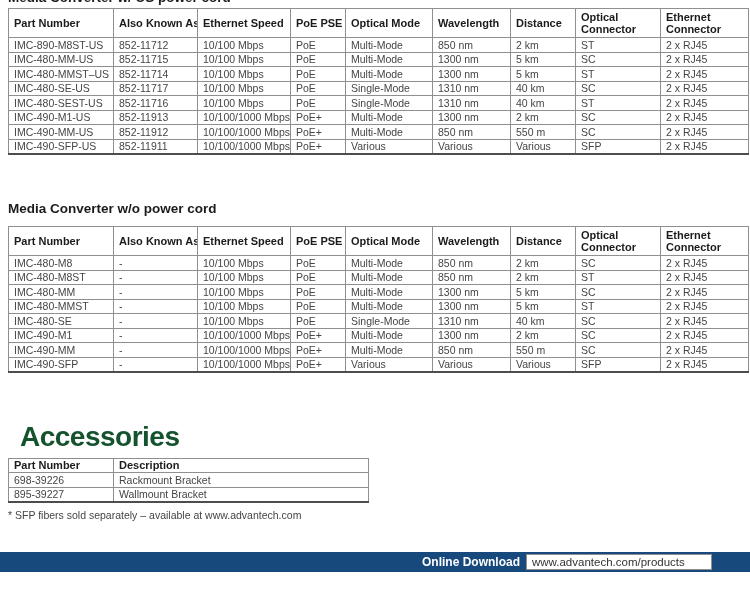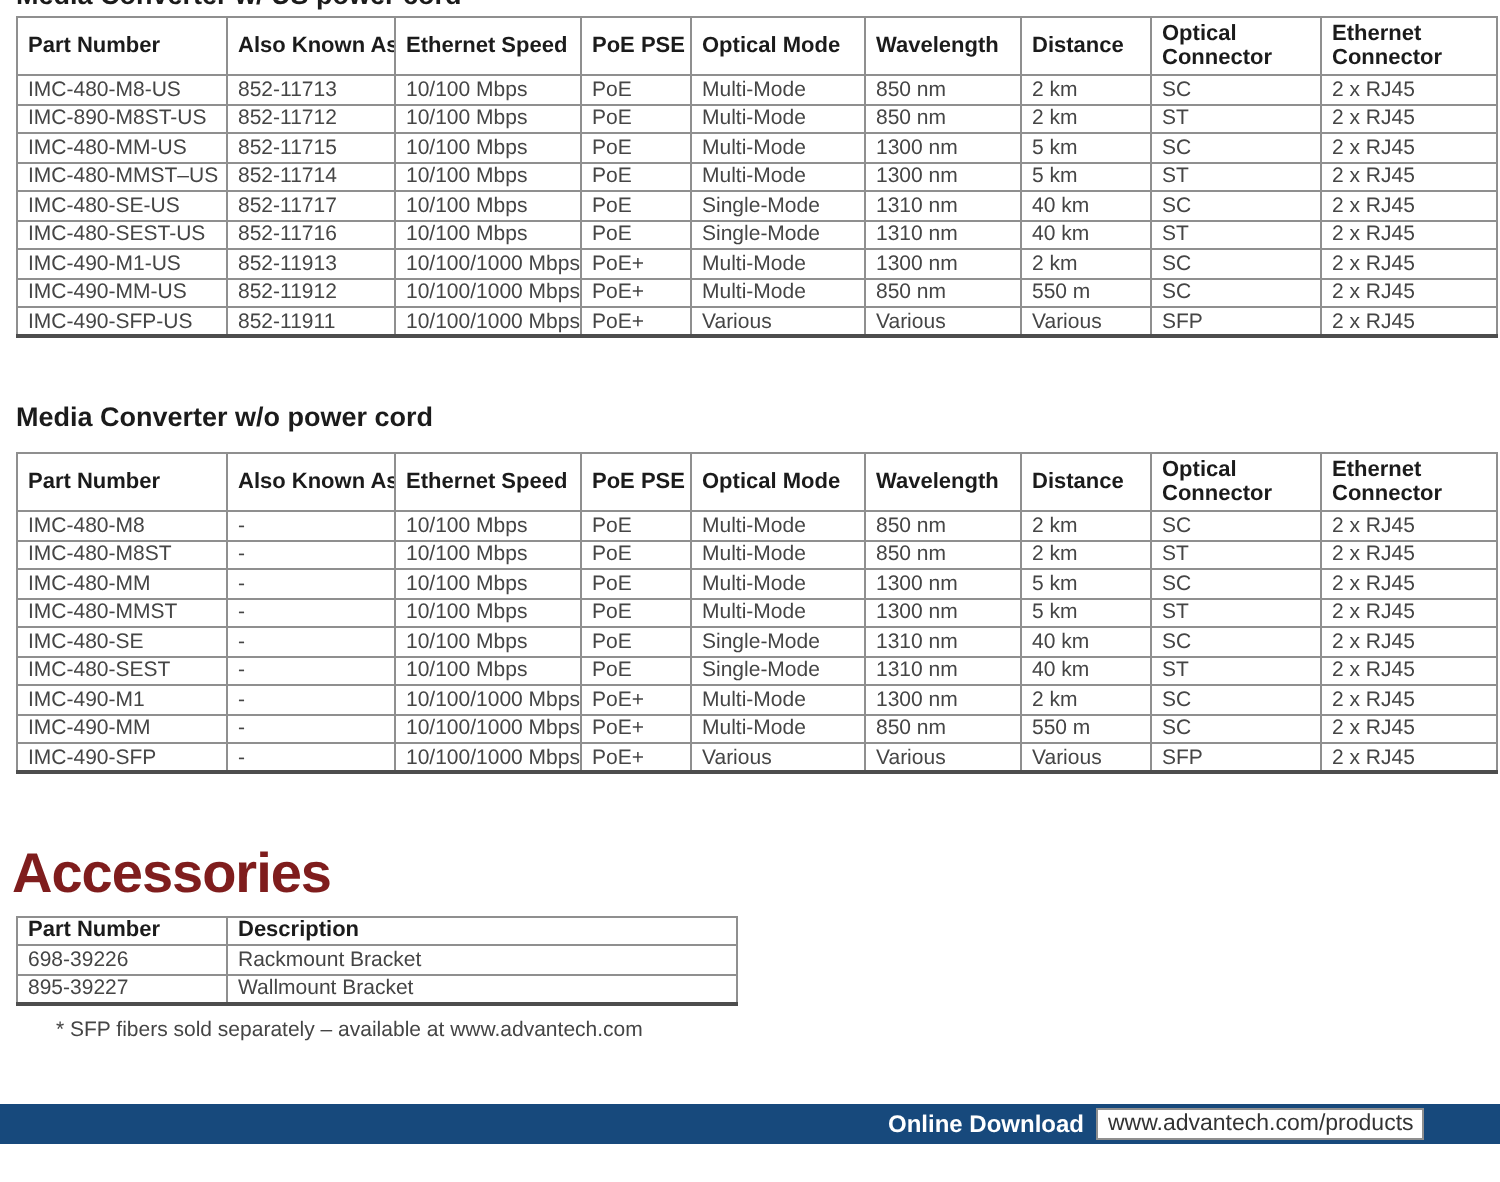--- a/index.html
+++ b/index.html
@@ -69,31 +69,30 @@
   }
   table.acc th { height: 14px; }
 
   
   .footnote {
     position: absolute;
     left: 8px;
     font-size: 10.5px;
     color: #454545;
     white-space: nowrap;
-    margin-left: 20px;
   }
 
   
   .acc-heading {
     position: absolute;
-    left: 6px;
+    left: 20px;
     font-size: 28px;
     font-weight: bold;
     letter-spacing: -0.5px;
-    color: #7f1d1d;
+    color: #14532d;
     white-space: nowrap;
   }
 
   
   .footer-bar {
     position: absolute;
     left: 0;
     top: 552px;
     width: 750px;
     height: 20px;
@@ -104,21 +103,21 @@
     text-align: right;
   }
   .footer-label {
     color: #ffffff;
     font-size: 12px;
     font-weight: bold;
     margin-right: 6px;
     white-space: nowrap;
   }
   .footer-urlbox {
-    width: 164px;
+    width: 186px;
     height: 16px;
     background: #ffffff;
     border: 1px solid #8f8f8f;
     margin-right: 38px;
     display: flex;
     align-items: center;
   }
   .footer-url {
     font-size: 11.5px;
     color: #333333;
@@ -153,31 +152,20 @@
           <th>PoE PSE</th>
           <th>Optical Mode</th>
           <th>Wavelength</th>
           <th>Distance</th>
           <th>Optical Connector</th>
           <th>Ethernet Connector</th>
         </tr>
     </thead>
     <tbody>
         <tr>
-          <td>IMC-480-M8-US</td>
-          <td>852-11713</td>
-          <td>10/100 Mbps</td>
-          <td>PoE</td>
-          <td>Multi-Mode</td>
-          <td>850 nm</td>
-          <td>2 km</td>
-          <td>SC</td>
-          <td>2 x RJ45</td>
-        </tr>
-        <tr>
           <td>IMC-890-M8ST-US</td>
           <td>852-11712</td>
           <td>10/100 Mbps</td>
           <td>PoE</td>
           <td>Multi-Mode</td>
           <td>850 nm</td>
           <td>2 km</td>
           <td>ST</td>
           <td>2 x RJ45</td>
         </tr>
@@ -338,31 +326,20 @@
           <td>-</td>
           <td>10/100 Mbps</td>
           <td>PoE</td>
           <td>Single-Mode</td>
           <td>1310 nm</td>
           <td>40 km</td>
           <td>SC</td>
           <td>2 x RJ45</td>
         </tr>
         <tr>
-          <td>IMC-480-SEST</td>
-          <td>-</td>
-          <td>10/100 Mbps</td>
-          <td>PoE</td>
-          <td>Single-Mode</td>
-          <td>1310 nm</td>
-          <td>40 km</td>
-          <td>ST</td>
-          <td>2 x RJ45</td>
-        </tr>
-        <tr>
           <td>IMC-490-M1</td>
           <td>-</td>
           <td>10/100/1000 Mbps</td>
           <td>PoE+</td>
           <td>Multi-Mode</td>
           <td>1300 nm</td>
           <td>2 km</td>
           <td>SC</td>
           <td>2 x RJ45</td>
         </tr>

